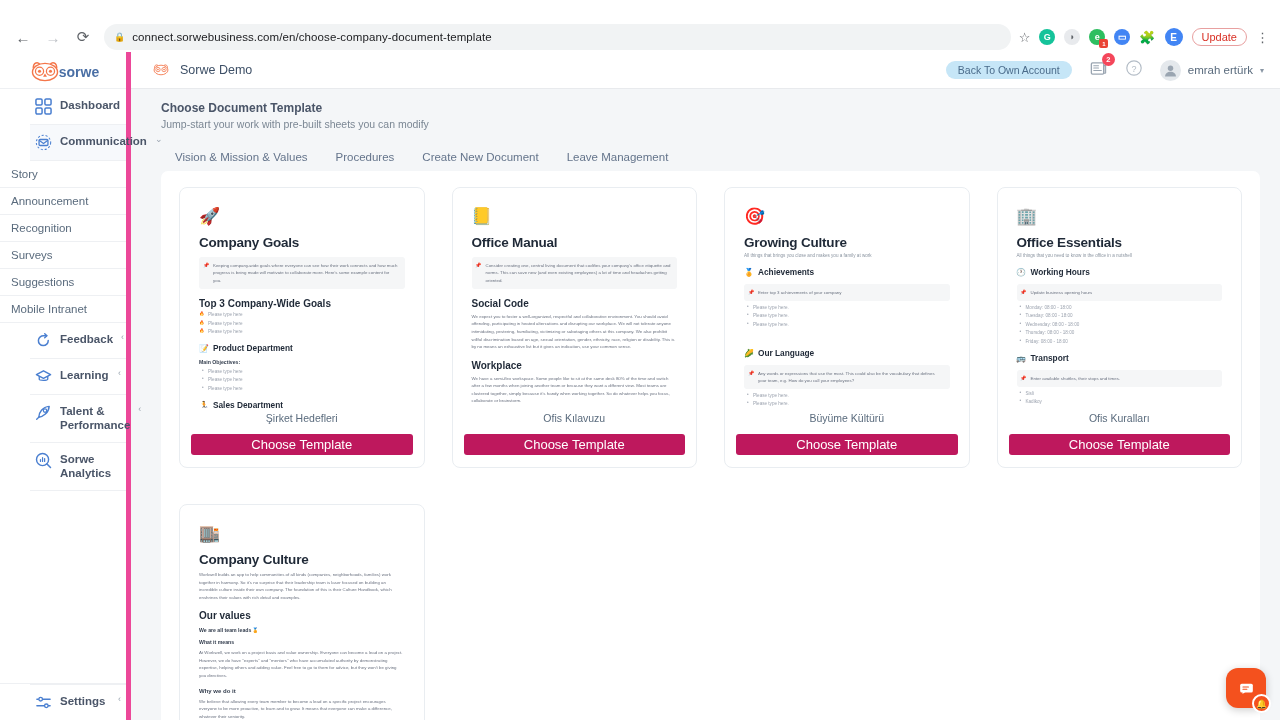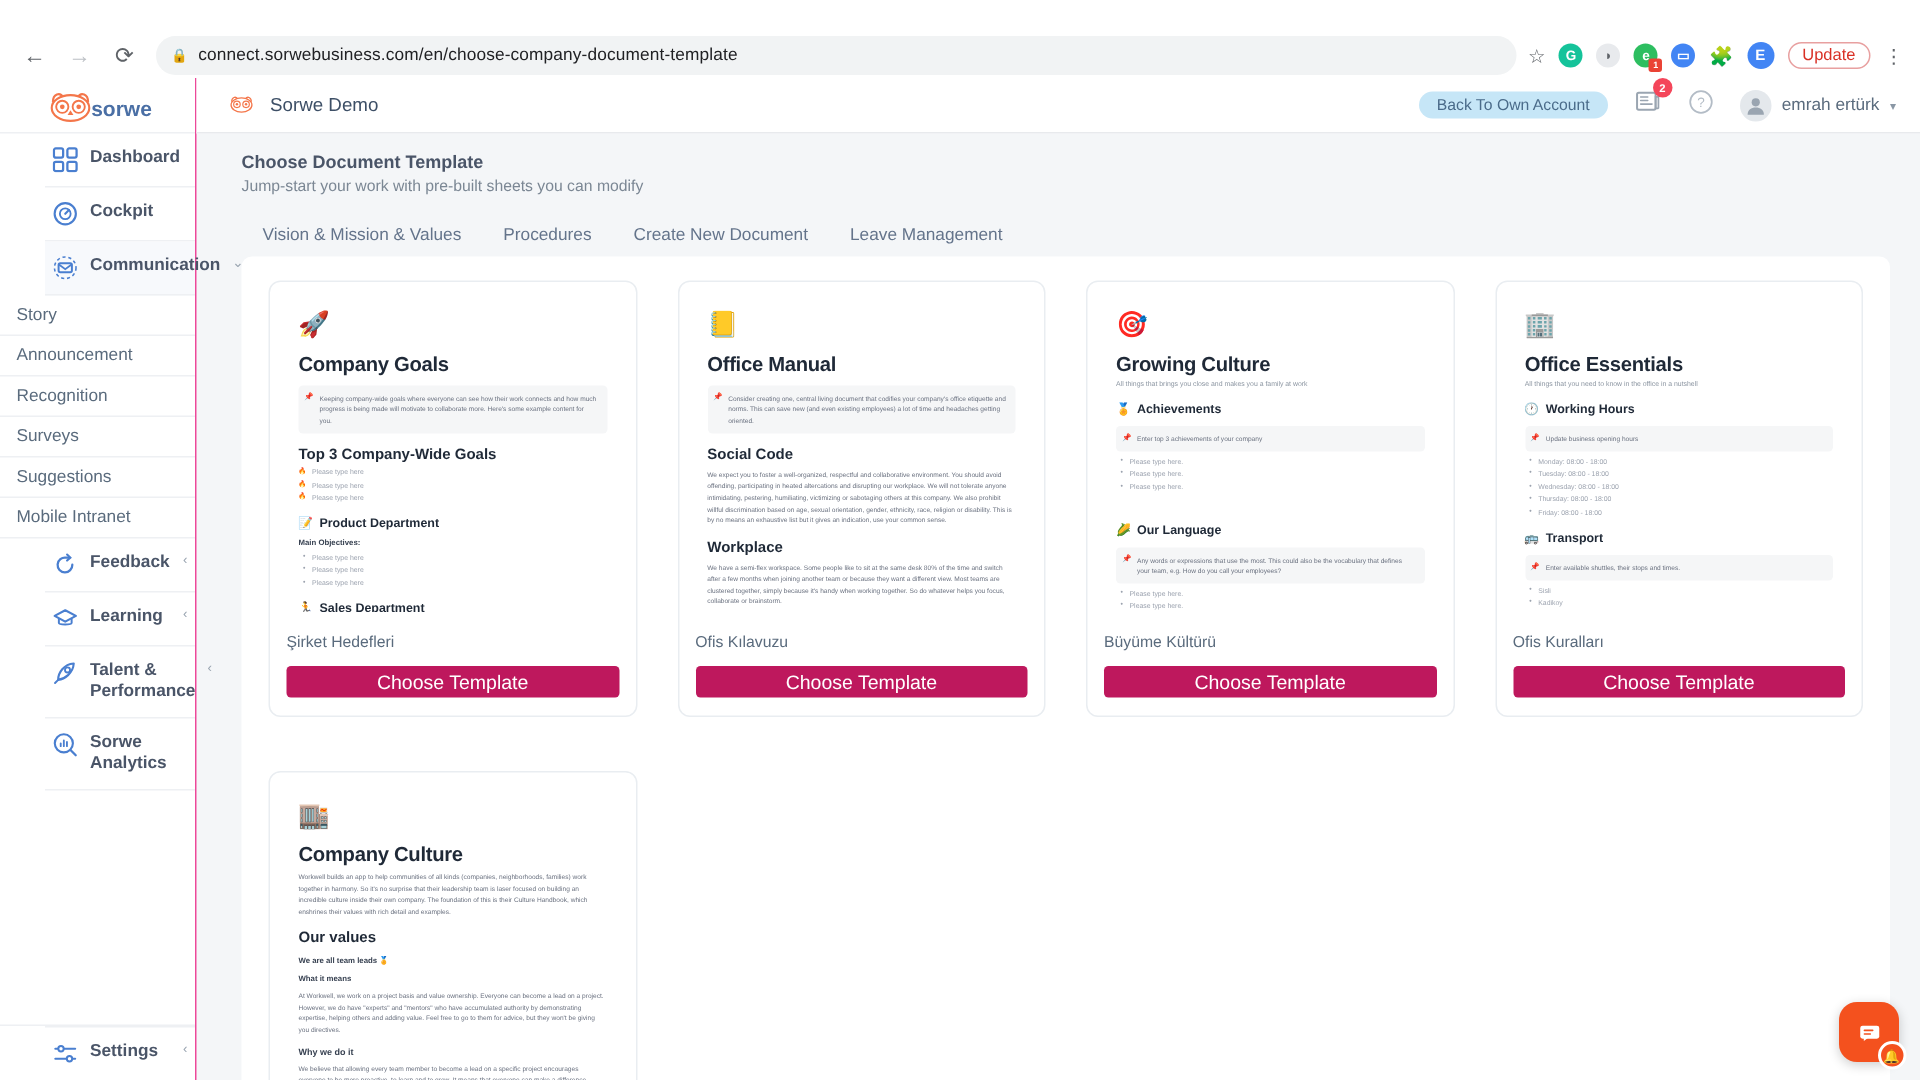--- a/index.html
+++ b/index.html
@@ -58,21 +58,21 @@
     font-size: 6px; color: #fff; display: flex;
     align-items: center; justify-content: center;
   }
 
   
   #app { display: flex; height: 668px; background: #f4f6f8; }
 
   
   #sidebar {
     width: 131px; background: #ffffff; height: 668px;
-    border-right: 1px solid #ec4899;
+    border-right: 5px solid #ec4899;
     display: flex; flex-direction: column;
     flex: 0 0 131px;
   }
   .brand { height: 37px; display: flex; align-items: center; justify-content: center;
            border-bottom: 1px solid #eef0f3; padding-top: 4px;}
   .brand-logo { display: flex; align-items: center; gap: 1px; }
   .owl-svg { width: 36px; height: 24px; }
   .brand-name { font-size: 14px; color: #4a6fa5; font-weight: 700; margin-left:-5px; }
   .nav-item {
     display: flex; align-items: flex-start; gap: 8px;
@@ -165,22 +165,22 @@
   .p-h2.sm { font-size: 8.3px; }
   .p-h3 { font-size: 5.2px; font-weight: 700; color: #374151; margin-top: 6px; }
   .p-body { font-size: 4.4px; color: #6b7280; line-height: 1.72; margin-top: 4px; }
   .p-li { font-size: 4.6px; color: #9ca3af; margin-top: 3.5px; padding-left: 9px; position: relative; }
   .p-li::before { content: "•"; position: absolute; left: 3px; top: -1px; color:#9ca3af; }
   .p-li.fire::before { content: "🔥"; font-size: 4.5px; left: 0; }
   .p-emo-head { display: flex; align-items: baseline; gap: 4px; margin-top: 9px; }
   .p-emo-head .e { font-size: 8px; }
 
   .card-label {
-    text-align: left; font-size: 10.5px; color: #5a6b7d;
-    margin-top: 14px; margin-bottom: 10px;
+    text-align: center; font-size: 10.5px; color: #5a6b7d;
+    margin-top: 4px; margin-bottom: 10px;
   }
   .choose-btn {
     background: #be185d; color: #ffffff; border: none;
     border-radius: 3px; height: 21px; width: 100%;
     font-size: 13px; cursor: pointer;
     font-family: "Liberation Sans", sans-serif;
   }
 
   
   #chat-widget {
@@ -246,30 +246,20 @@
         <svg viewBox="0 0 18 18" width="17" height="17">
             <rect x="1" y="1" width="6.5" height="6.5" rx="1.3" fill="none" stroke="#4a7fd0" stroke-width="1.6"></rect>
             <rect x="10.5" y="1" width="6.5" height="6.5" rx="1.3" fill="none" stroke="#4a7fd0" stroke-width="1.6"></rect>
             <rect x="1" y="10.5" width="6.5" height="6.5" rx="1.3" fill="none" stroke="#4a7fd0" stroke-width="1.6"></rect>
             <rect x="10.5" y="10.5" width="6.5" height="6.5" rx="1.3" fill="none" stroke="#4a7fd0" stroke-width="1.6"></rect>
           </svg>
       </span>
       <span class="label-wrap">Dashboard</span>
     </div>
 
-    <div class="nav-item">
-      <span class="ico">
-        <svg viewBox="0 0 18 18" width="17" height="17">
-            <circle cx="9" cy="9" r="7.5" fill="none" stroke="#4a7fd0" stroke-width="1.5"></circle>
-            <circle cx="9" cy="9" r="3.8" fill="none" stroke="#4a7fd0" stroke-width="1.3"></circle>
-            <path d="M11.6 6.4 L9 9" stroke="#4a7fd0" stroke-width="1.5" stroke-linecap="round"></path>
-          </svg>
-      </span>
-      <span class="label-wrap">Cockpit</span>
-    </div>
 
     <div class="nav-item active">
       <span class="ico">
         <svg viewBox="0 0 18 18" width="17" height="17">
             <circle cx="9" cy="9" r="7.6" fill="none" stroke="#4a7fd0" stroke-width="1.1" stroke-dasharray="2.2 2"></circle>
             <rect x="4.3" y="5.8" width="9.4" height="6.4" rx="1.2" fill="none" stroke="#4a7fd0" stroke-width="1.4"></rect>
             <path d="M4.3 6.6 L9 10 L13.7 6.6" fill="none" stroke="#4a7fd0" stroke-width="1.3"></path>
           </svg>
       </span>
       <span class="label-wrap">Communication</span>

